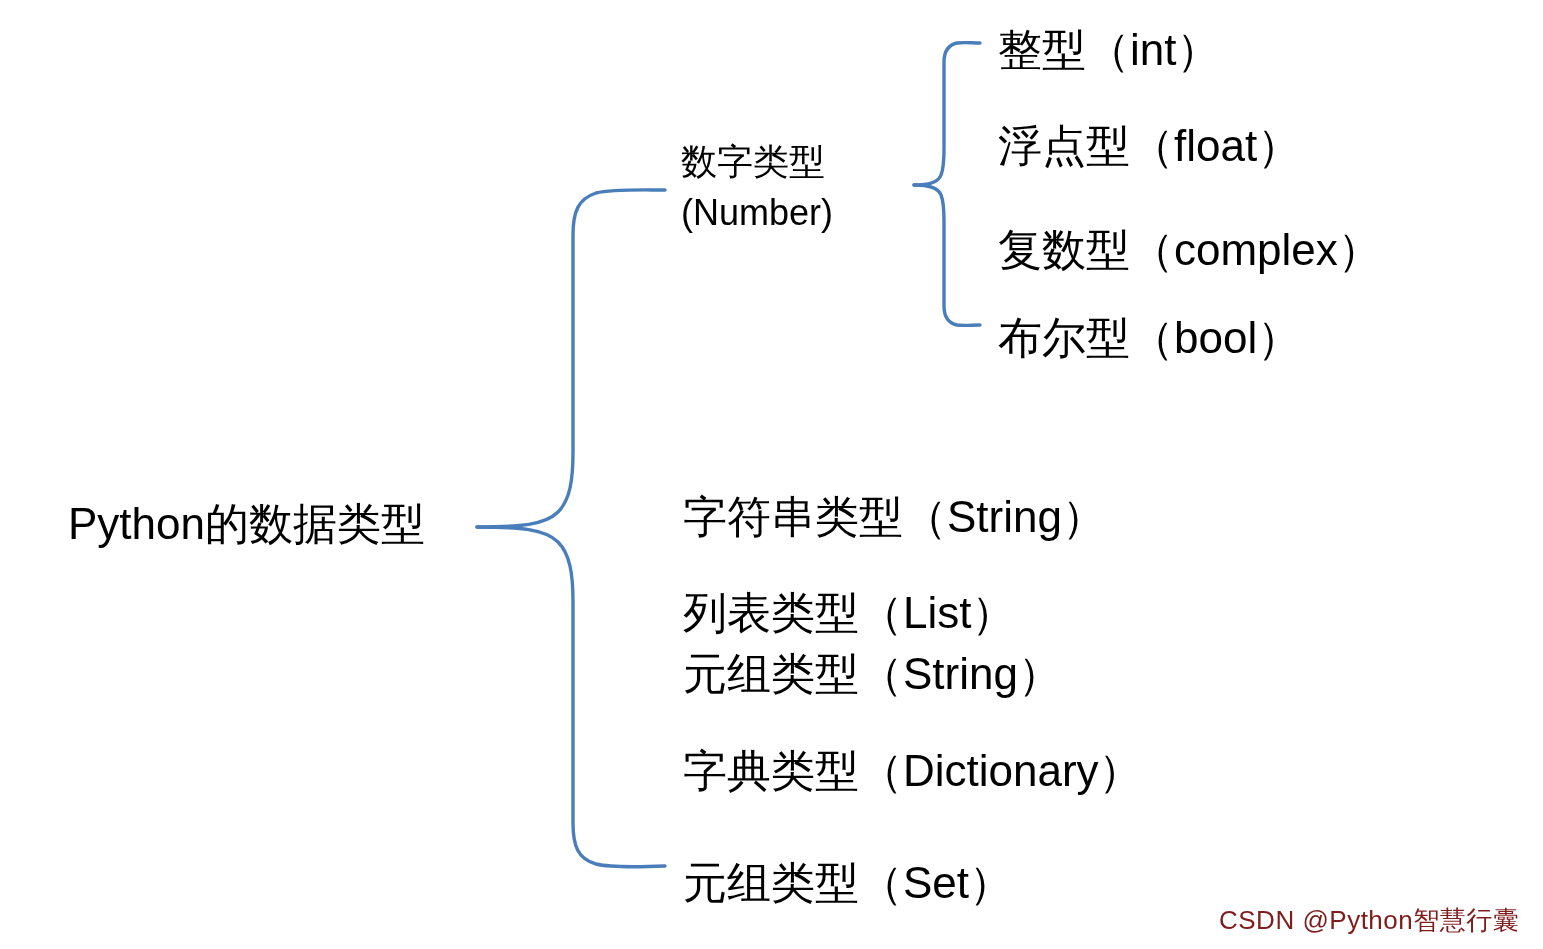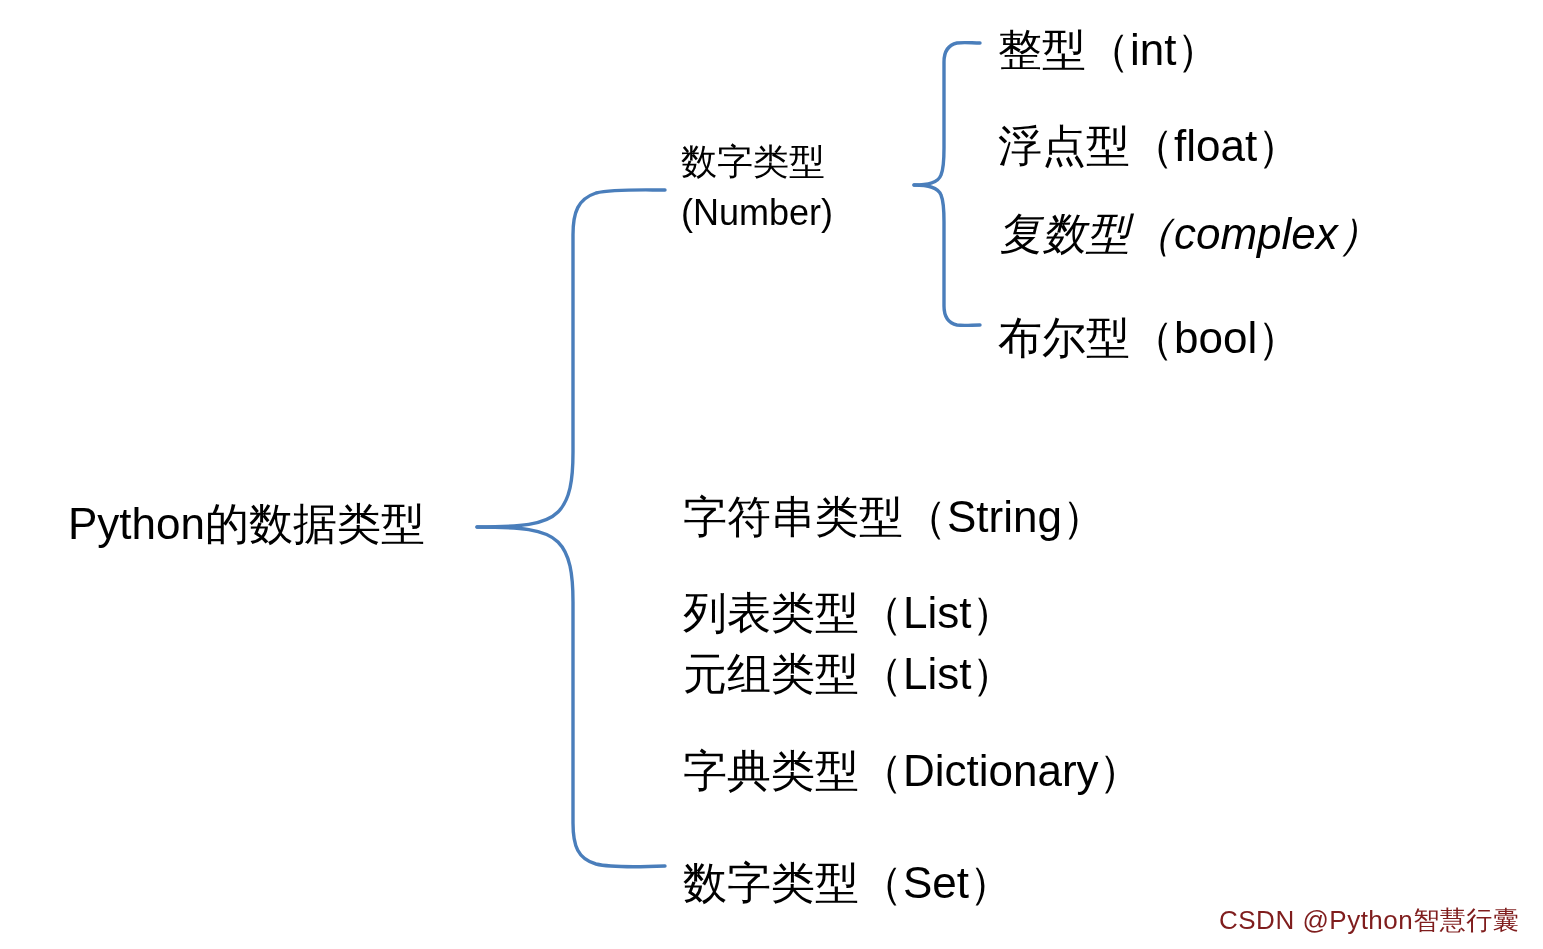--- a/index.html
+++ b/index.html
@@ -51,21 +51,21 @@
   #branch-number .line {
     display: block;
   }
   
   .num-item {
     left: 998px;
     font-size: 44px;
   }
   #num-item-0 { top: 24px; }
   #num-item-1 { top: 120px; }
-  #num-item-2 { top: 208px; font-style: italic; }
+  #num-item-2 { top: 224px; }
   #num-item-3 { top: 312px; }
 
   
   .main-item {
     left: 683px;
     font-size: 44px;
   }
   #main-item-0 { top: 455px; margin-top: 36px; }
   #main-item-1 { top: 551px; margin-top: 36px; }
   #main-item-2 { top: 648px; }
@@ -123,19 +123,19 @@
     <span class="line">(Number)</span>
   </div>
 
   <div class="node num-item" id="num-item-0">整型（int）</div>
   <div class="node num-item" id="num-item-1">浮点型（float）</div>
   <div class="node num-item" id="num-item-2">复数型（complex）</div>
   <div class="node num-item" id="num-item-3">布尔型（bool）</div>
 
   <div class="node main-item" id="main-item-0">字符串类型（String）</div>
   <div class="node main-item" id="main-item-1">列表类型（List）</div>
-  <div class="node main-item" id="main-item-2">元组类型（List）</div>
+  <div class="node main-item" id="main-item-2">元组类型（String）</div>
   <div class="node main-item" id="main-item-3">字典类型（Dictionary）</div>
-  <div class="node main-item" id="main-item-4">数字类型（Set）</div>
+  <div class="node main-item" id="main-item-4">元组类型（Set）</div>
 
   <div id="watermark">CSDN @Python智慧行囊</div>
 
 </div>
 
 </body></html>

